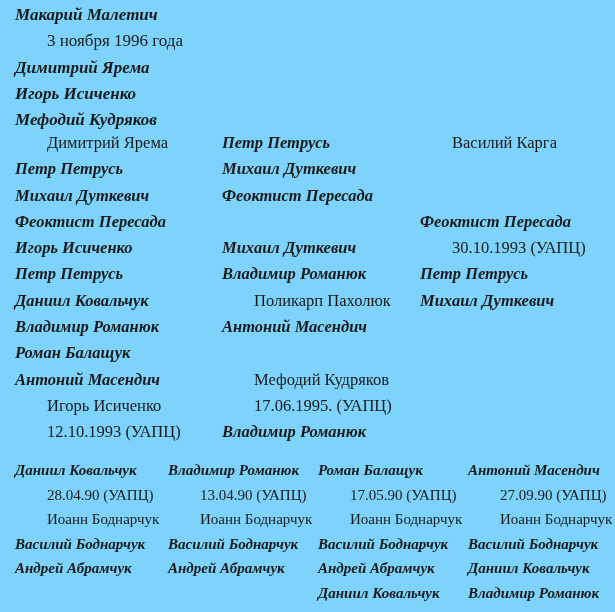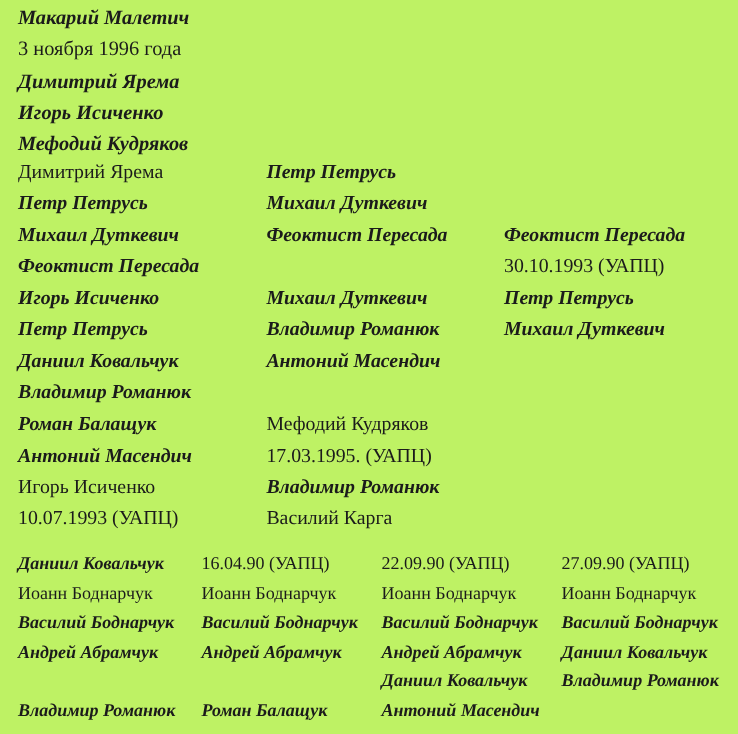--- a/index.html
+++ b/index.html
@@ -3,21 +3,21 @@
 <meta charset="utf-8">
 <style>
   html, body { margin: 0; padding: 0; }
   body {
     width: 615px; height: 612px;
     background: #ffffff;
     font-family: "Liberation Serif", "DejaVu Serif", serif;
     color: #1b1b1b;
     overflow: hidden;
   }
-  .page { position: relative; width: 615px; height: 612px; background: #bef264; }
+  .page { position: relative; width: 615px; height: 612px; background: #7dd3fc; }
 
   .header-block {
     position: absolute; left: 15px; top: 2px;
     font-size: 17px; line-height: 26.3px; white-space: nowrap;
   }
 
   .grid-mid {
     position: absolute; left: 15px; top: 130px;
     display: grid;
     grid-template-columns: 207px 198px 195px;
@@ -30,21 +30,21 @@
     position: absolute; left: 15px; top: 458px;
     display: grid;
     grid-template-columns: 153px 150px 150px 147px;
     grid-template-rows: repeat(6, 24.6px);
     grid-auto-flow: column;
     font-size: 15px; line-height: 24.6px;
   }
 
   .cell { white-space: nowrap; overflow: visible; }
   .b { font-weight: bold; font-style: italic; }   
-  .r { font-weight: normal; font-style: normal; } 
+  .r { font-weight: normal; font-style: normal; margin-left: 32px; } 
 </style>
 </head>
 <body>
 
 <div class="page">
 
   <div class="header-block">
     <div class="cell b">Макарий Малетич</div>
     <div class="cell r">3 ноября 1996 года</div>
     <div class="cell b">Димитрий Ярема</div>
@@ -59,61 +59,63 @@
     <div class="cell b">Михаил Дуткевич</div>
     <div class="cell b">Феоктист Пересада</div>
     <div class="cell b">Игорь Исиченко</div>
     <div class="cell b">Петр Петрусь</div>
     <div class="cell b">Даниил Ковальчук</div>
     <div class="cell b">Владимир Романюк</div>
     <div class="cell b">Роман Балащук</div>
     <div class="cell b">Антоний Масендич</div>
 
     <div class="cell r">Игорь Исиченко</div>
-    <div class="cell r">10.07.1993 (УАПЦ)</div>
+    <div class="cell r">12.10.1993 (УАПЦ)</div>
     <div class="cell b">Петр Петрусь</div>
     <div class="cell b">Михаил Дуткевич</div>
     <div class="cell b">Феоктист Пересада</div>
     <div class="cell"></div>
     <div class="cell b">Михаил Дуткевич</div>
     <div class="cell b">Владимир Романюк</div>
+    <div class="cell r">Поликарп Пахолюк</div>
     <div class="cell b">Антоний Масендич</div>
     <div class="cell"></div>
 
     <div class="cell r">Мефодий Кудряков</div>
-    <div class="cell r">17.03.1995. (УАПЦ)</div>
+    <div class="cell r">17.06.1995. (УАПЦ)</div>
     <div class="cell b">Владимир Романюк</div>
     <div class="cell r">Василий Карга</div>
     <div class="cell"></div>
     <div class="cell"></div>
     <div class="cell b">Феоктист Пересада</div>
     <div class="cell r">30.10.1993 (УАПЦ)</div>
     <div class="cell b">Петр Петрусь</div>
     <div class="cell b">Михаил Дуткевич</div>
     <div class="cell"></div>
     <div class="cell"></div>
   </div>
 
   <div class="grid-bottom">
 
     <div class="cell b">Даниил Ковальчук</div>
+    <div class="cell r">28.04.90 (УАПЦ)</div>
     <div class="cell r">Иоанн Боднарчук</div>
     <div class="cell b">Василий Боднарчук</div>
     <div class="cell b">Андрей Абрамчук</div>
     <div class="cell"></div>
 
     <div class="cell b">Владимир Романюк</div>
-    <div class="cell r">16.04.90 (УАПЦ)</div>
+    <div class="cell r">13.04.90 (УАПЦ)</div>
     <div class="cell r">Иоанн Боднарчук</div>
     <div class="cell b">Василий Боднарчук</div>
     <div class="cell b">Андрей Абрамчук</div>
     <div class="cell"></div>
 
     <div class="cell b">Роман Балащук</div>
-    <div class="cell r">22.09.90 (УАПЦ)</div>
+    <div class="cell r">17.05.90 (УАПЦ)</div>
     <div class="cell r">Иоанн Боднарчук</div>
     <div class="cell b">Василий Боднарчук</div>
     <div class="cell b">Андрей Абрамчук</div>
     <div class="cell b">Даниил Ковальчук</div>
 
     <div class="cell b">Антоний Масендич</div>
     <div class="cell r">27.09.90 (УАПЦ)</div>
     <div class="cell r">Иоанн Боднарчук</div>
     <div class="cell b">Василий Боднарчук</div>
     <div class="cell b">Даниил Ковальчук</div>

